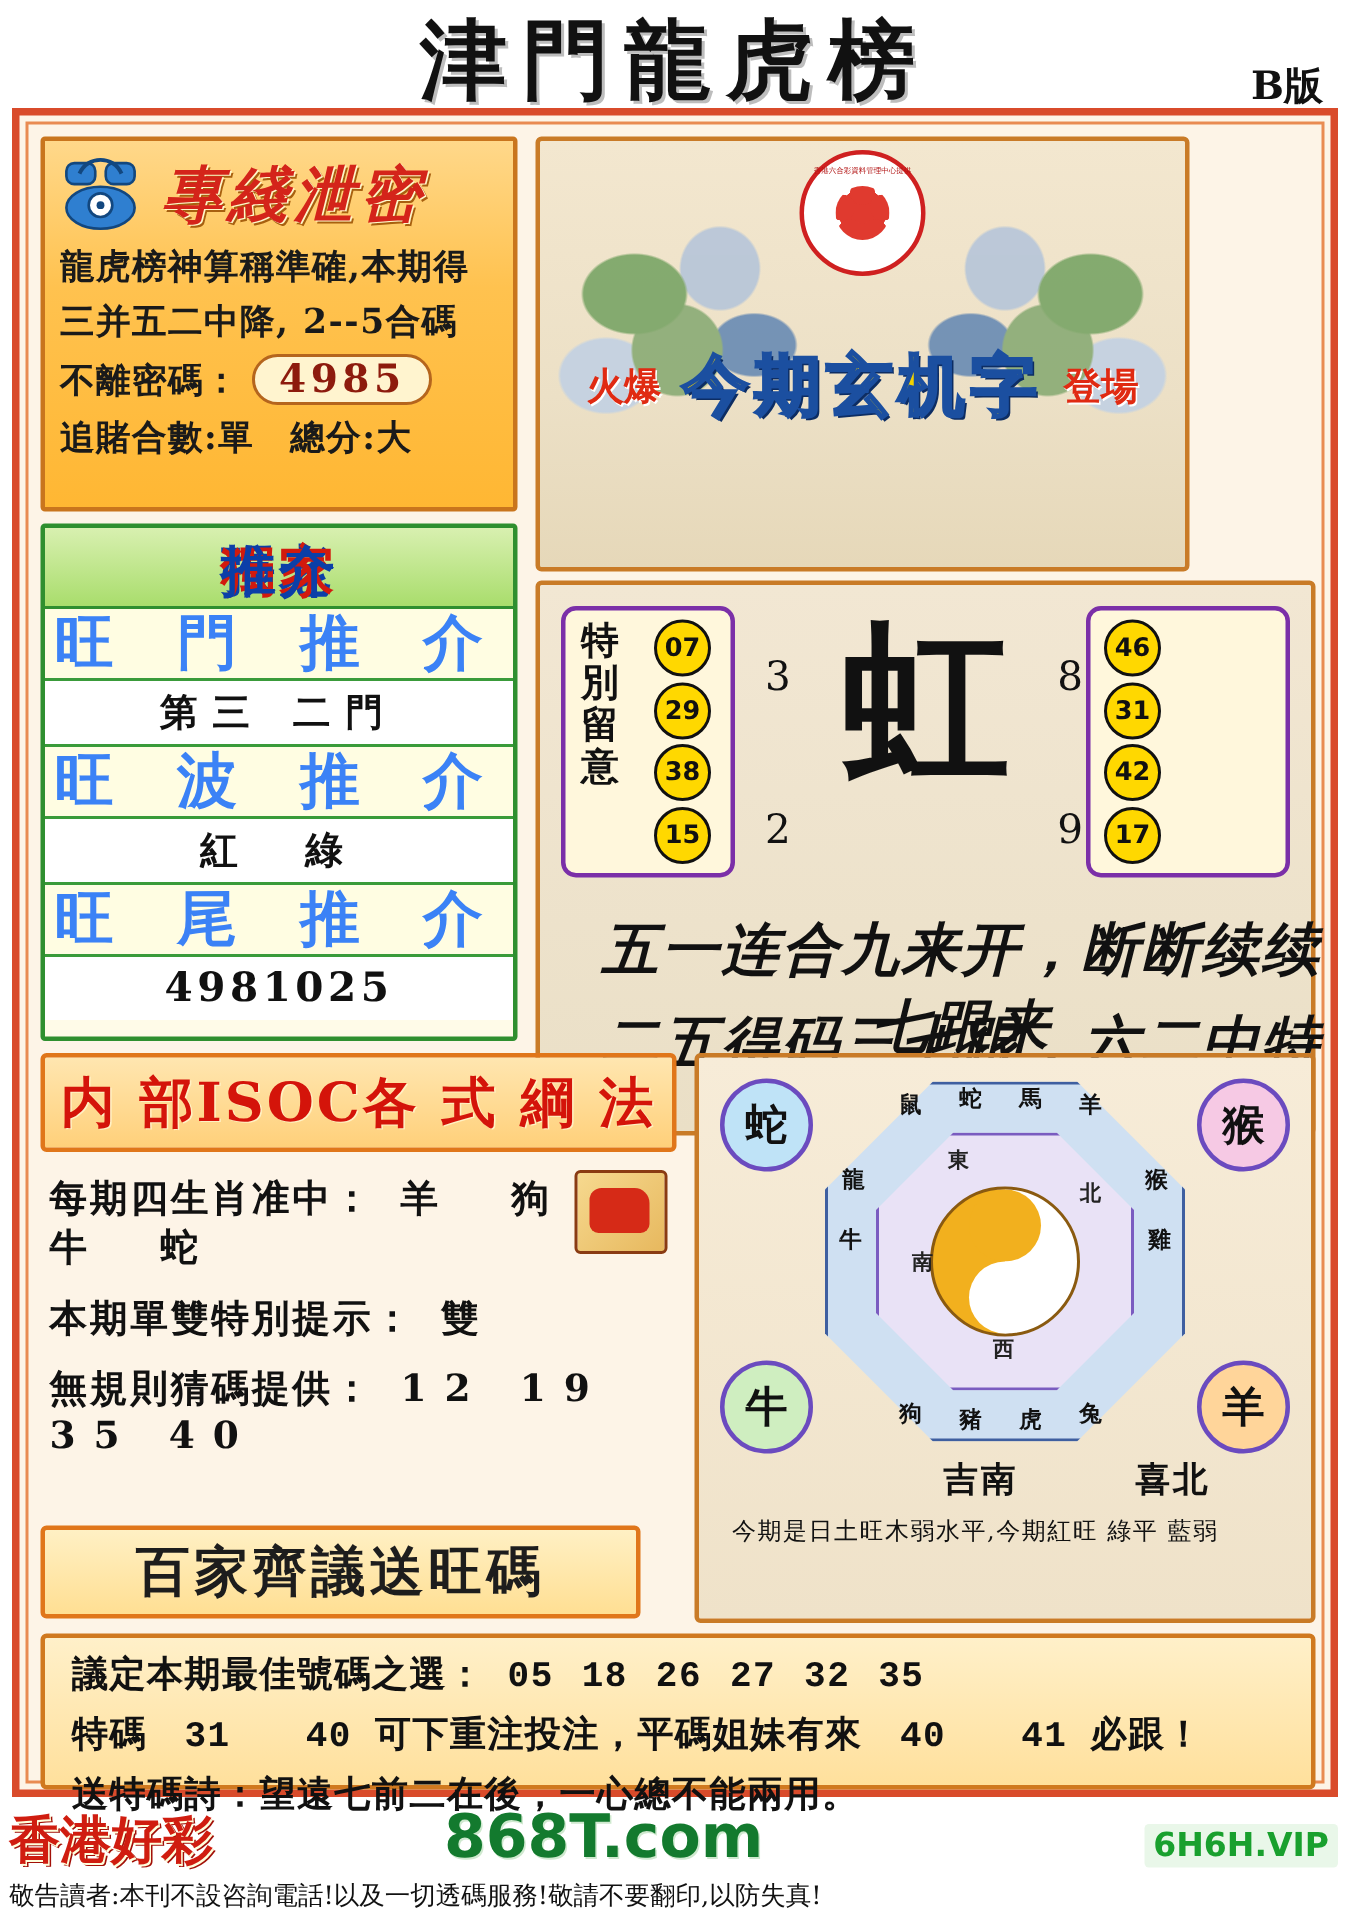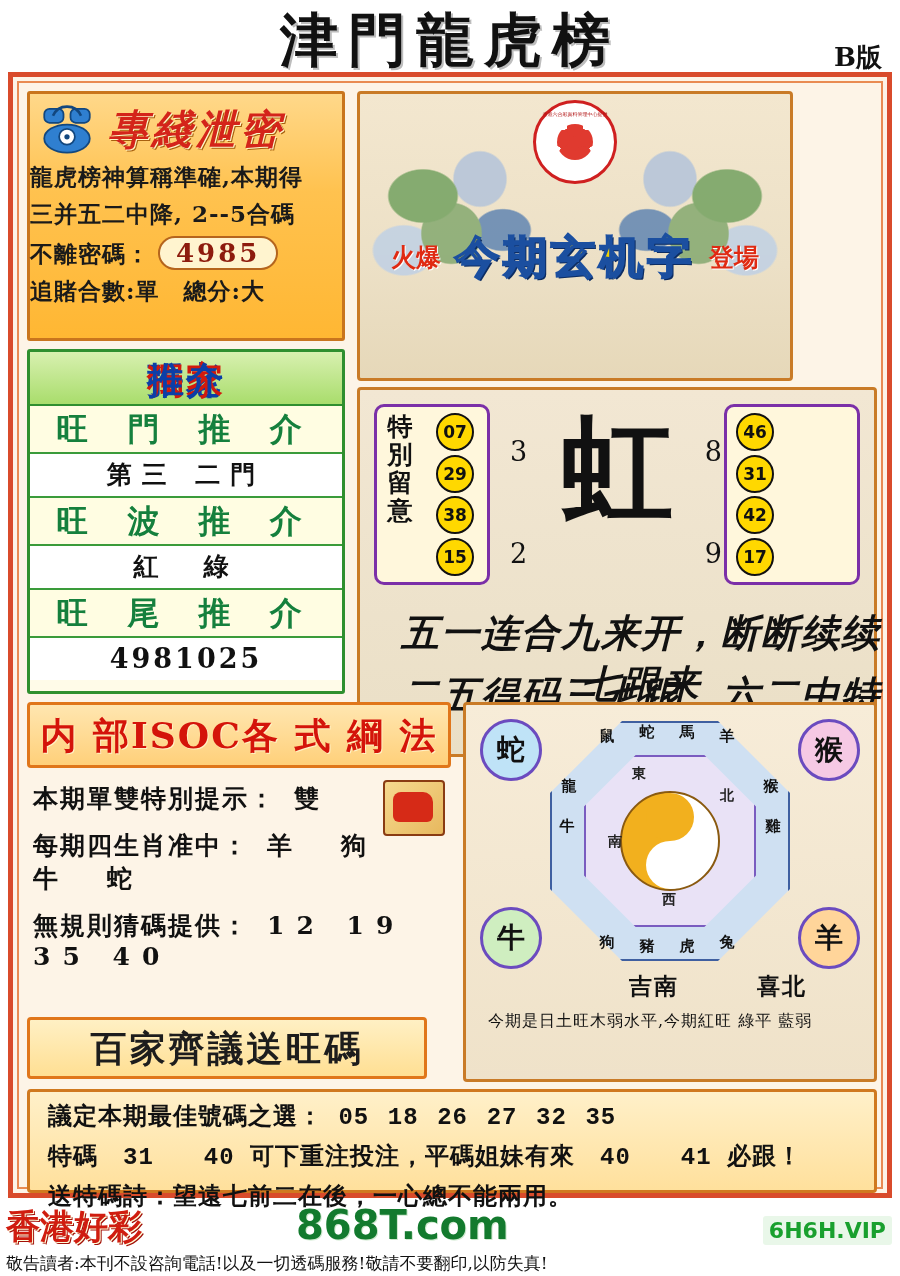--- a/index.html
+++ b/index.html
@@ -59,21 +59,21 @@
     position:absolute;left:78px;top:8px;
     font-family:"DejaVu Serif","Liberation Serif",serif;
     font-weight:bold;font-size:40px;letter-spacing:4px;
     color:#d4241a;
     text-shadow:1px 1px 0 #fff6c9, 2px 2px 0 #a8600f;
     font-style:italic;
   }
   .hotline-line{
     font-family:"DejaVu Serif","Liberation Serif",serif;
     font-size:23px;color:#1a1a1a;font-weight:bold;
-    margin:0 0 6px 0;letter-spacing:1px;
+    margin:0 0 6px 10px;letter-spacing:1px;
   }
   .pill{
     display:inline-block;background:#fff4cf;border:2px solid #b5651d;
     border-radius:20px;padding:0 16px;margin-left:8px;
     font-family:"DejaVu Serif","Liberation Serif",serif;
     font-size:26px;color:#8d1b0d;font-weight:bold;letter-spacing:3px;
   }
 
   
   .zhang{
@@ -87,21 +87,21 @@
   .zhang-head span{
     position:absolute;top:2px;left:0;width:100%;text-align:center;
     font-family:"DejaVu Serif","Liberation Serif",serif;
     font-weight:bold;font-size:37px;letter-spacing:2px;
   }
   .zh-blue{color:#0b3fa8;}
   .zh-red{color:#d21a0d;}
   .row-label{
     height:46px;line-height:46px;text-align:center;
     font-family:"DejaVu Serif","Liberation Serif",serif;
-    font-weight:bold;font-size:32px;color:#15803d;letter-spacing:14px;
+    font-weight:bold;font-size:40px;color:#3b82f6;letter-spacing:14px;
     background:#fffde2;border-bottom:2px solid #3a9b3a;
   }
   .row-value{
     height:42px;line-height:42px;text-align:center;
     font-family:"DejaVu Serif","Liberation Serif",serif;
     font-weight:bold;font-size:25px;color:#111;letter-spacing:10px;
     background:#ffffff;border-bottom:2px solid #3a9b3a;
   }
   .row-value.nums{font-size:27px;letter-spacing:3px;border-bottom:none;}
 
@@ -463,24 +463,24 @@
 
       <div class="verse verse1">五一连合九来开，断断续续七跟来</div>
       <div class="verse verse2">二五得码三七跟，六二中特三九来</div>
     </div>
 
     <div class="panel isoc">
       <div class="isoc-head">
         <span>内 部ISOC各 式 綱 法</span>
       </div>
       <div class="isoc-line">
+        <span>每期四生肖准中：</span><span class="val">羊　狗　牛　蛇</span>
+      </div>
+      <div class="isoc-line">
         <span>本期單雙特別提示：</span><span class="val">雙</span>
-      </div>
-      <div class="isoc-line">
-        <span>每期四生肖准中：</span><span class="val">羊　狗　牛　蛇</span>
       </div>
       <div class="isoc-line">
         <span>無規則猜碼提供：</span><span class="val">12 19 35 40</span>
       </div>
       <div class="fu-icon">
         <div class="hand"></div>
       </div>
     </div>
 
     <div class="panel baijia">

